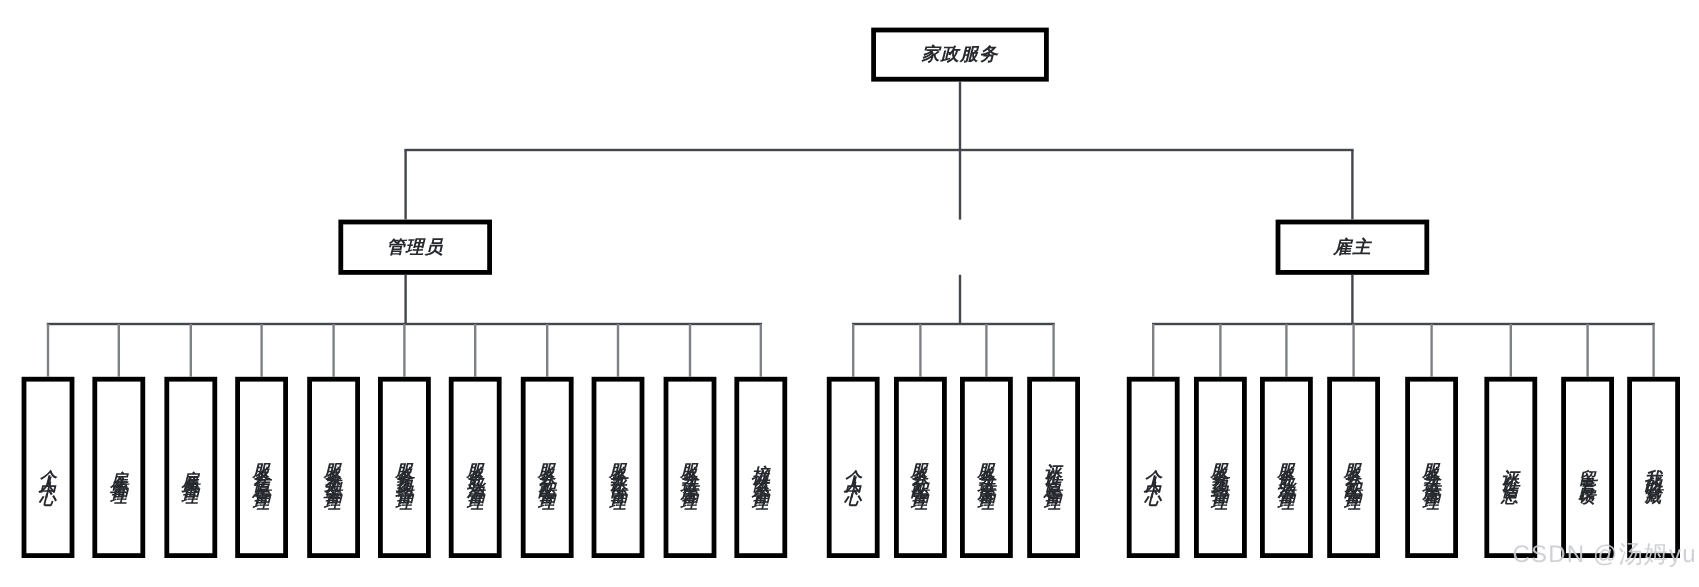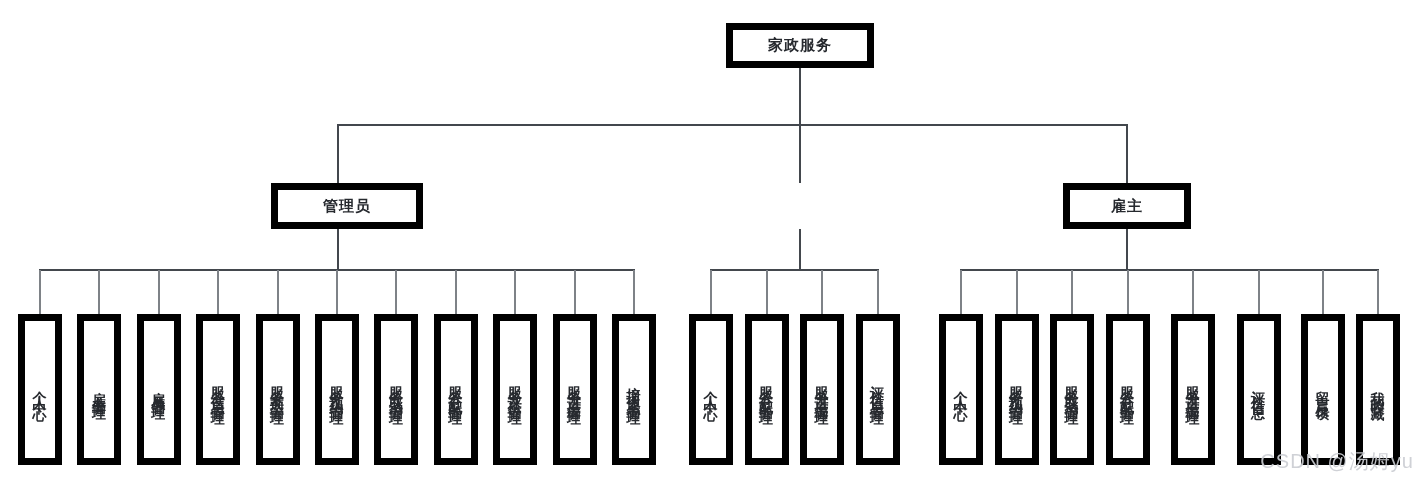--- a/index.html
+++ b/index.html
@@ -12,27 +12,28 @@
     position: relative;
     width: 1416px;
     height: 489px;
     background: #ffffff;
     overflow: hidden;
   }
   .node {
     position: absolute;
     box-sizing: border-box;
     background: #ffffff;
-    border: 7px solid #000000;
+    border: 4px solid #000000;
     display: flex;
     align-items: center;
     justify-content: center;
     color: #26292e;
     font-weight: 700;
     z-index: 2;
+    font-style: italic;
   }
   .node.hlabel {
     font-size: 15px;
     letter-spacing: 1px;
   }
   .node.leaf span {
     writing-mode: vertical-rl;
     text-orientation: upright;
     font-size: 14px;
     letter-spacing: 5px;
@@ -60,21 +61,21 @@
 <body>
 
 <div class="canvas" id="canvas">
   <div class="watermark">CSDN @汤姆yu</div>
 <div class="node hlabel" style="left: 726px; top: 23px; width: 148px; height: 45px;">
       <span>家政服务</span>
     </div>
     <div class="line dark" style="left: 799px; top: 68px; width: 2px; height: 57px;"></div>
     <div class="line dark" style="left: 336.5px; top: 124px; width: 791.5px; height: 2px;"></div>
     <div class="line dark" style="left: 336.5px; top: 125px; width: 2px; height: 58px;"></div>
-    <div class="node hlabel" style="left: 271px; top: 183px; width: 152px; height: 46px;">
+    <div class="node hlabel" style="left: 282px; top: 183px; width: 128px; height: 46px;">
       <span>管理员</span>
     </div>
     <div class="line dark" style="left: 336.5px; top: 229px; width: 2px; height: 41px;"></div>
     <div class="line dark" style="left: 39px; top: 269px; width: 596px; height: 2px;"></div>
     <div class="line gray" style="left: 39px; top: 270px; width: 2px; height: 44px;"></div>
     <div class="node leaf" style="left: 18px; top: 314px; width: 44px; height: 151px;">
       <span>个人中心</span>
     </div>
     <div class="line gray" style="left: 98.4px; top: 270px; width: 2px; height: 44px;"></div>
     <div class="node leaf" style="left: 77.4px; top: 314px; width: 44px; height: 151px;">

